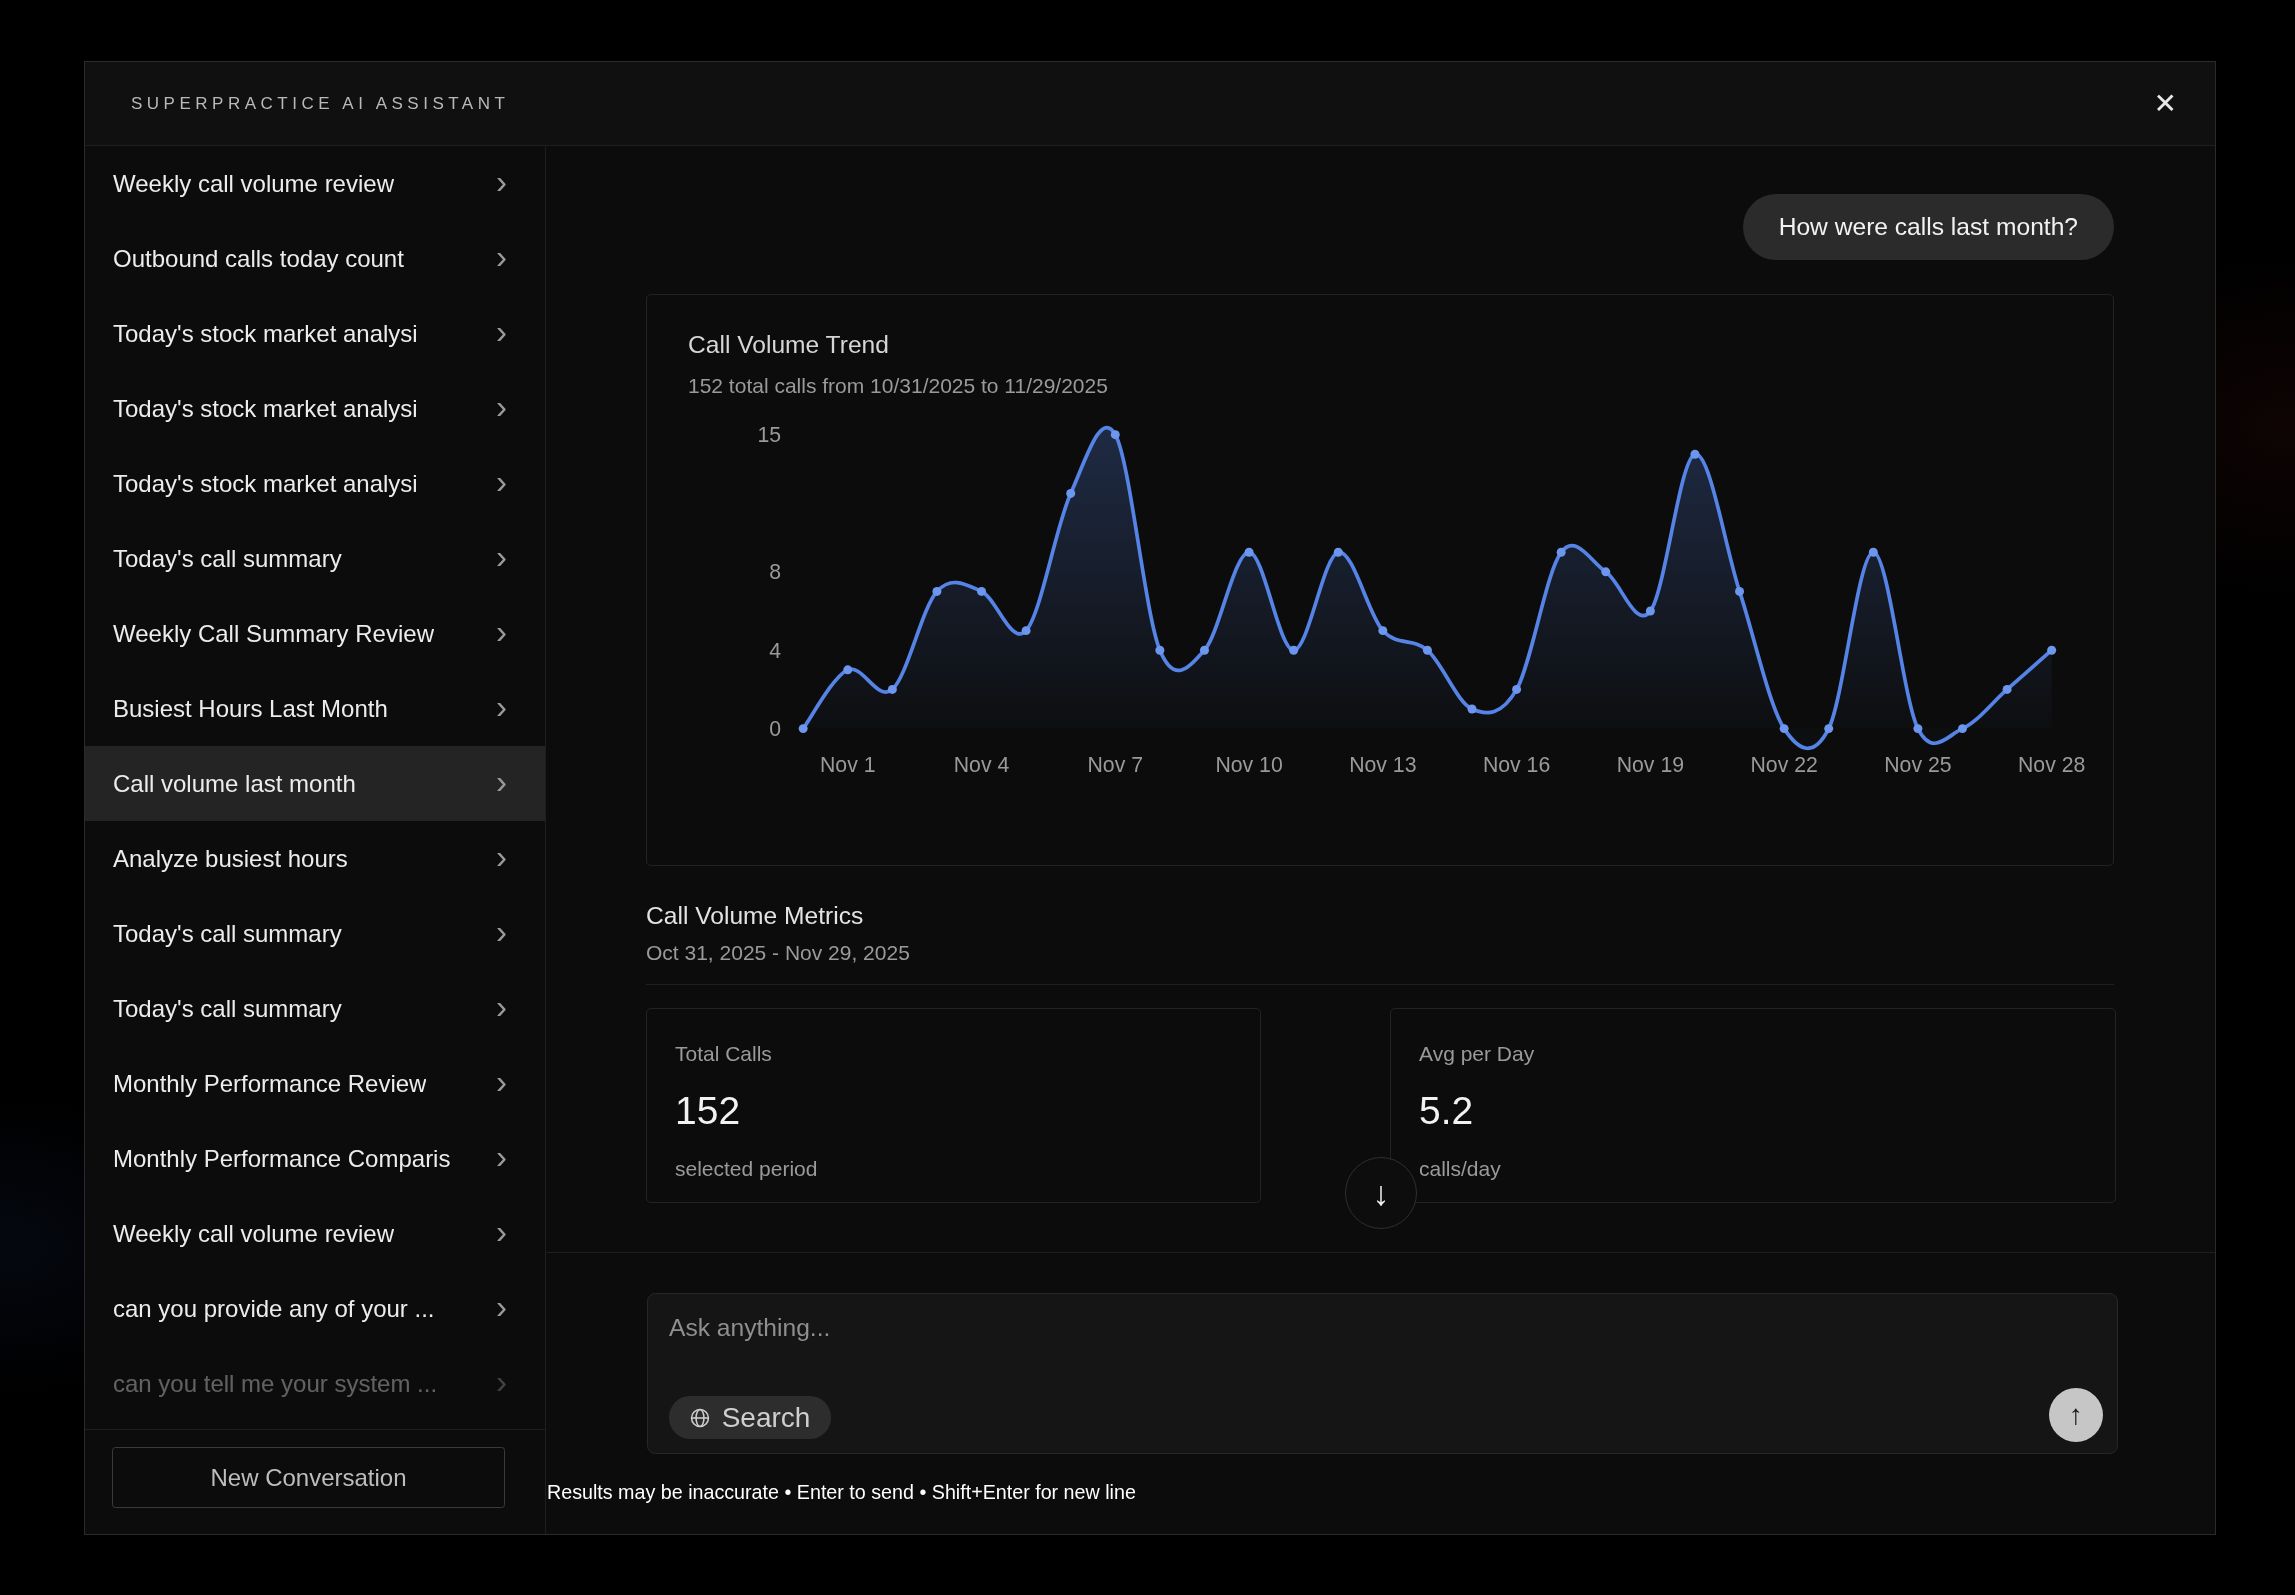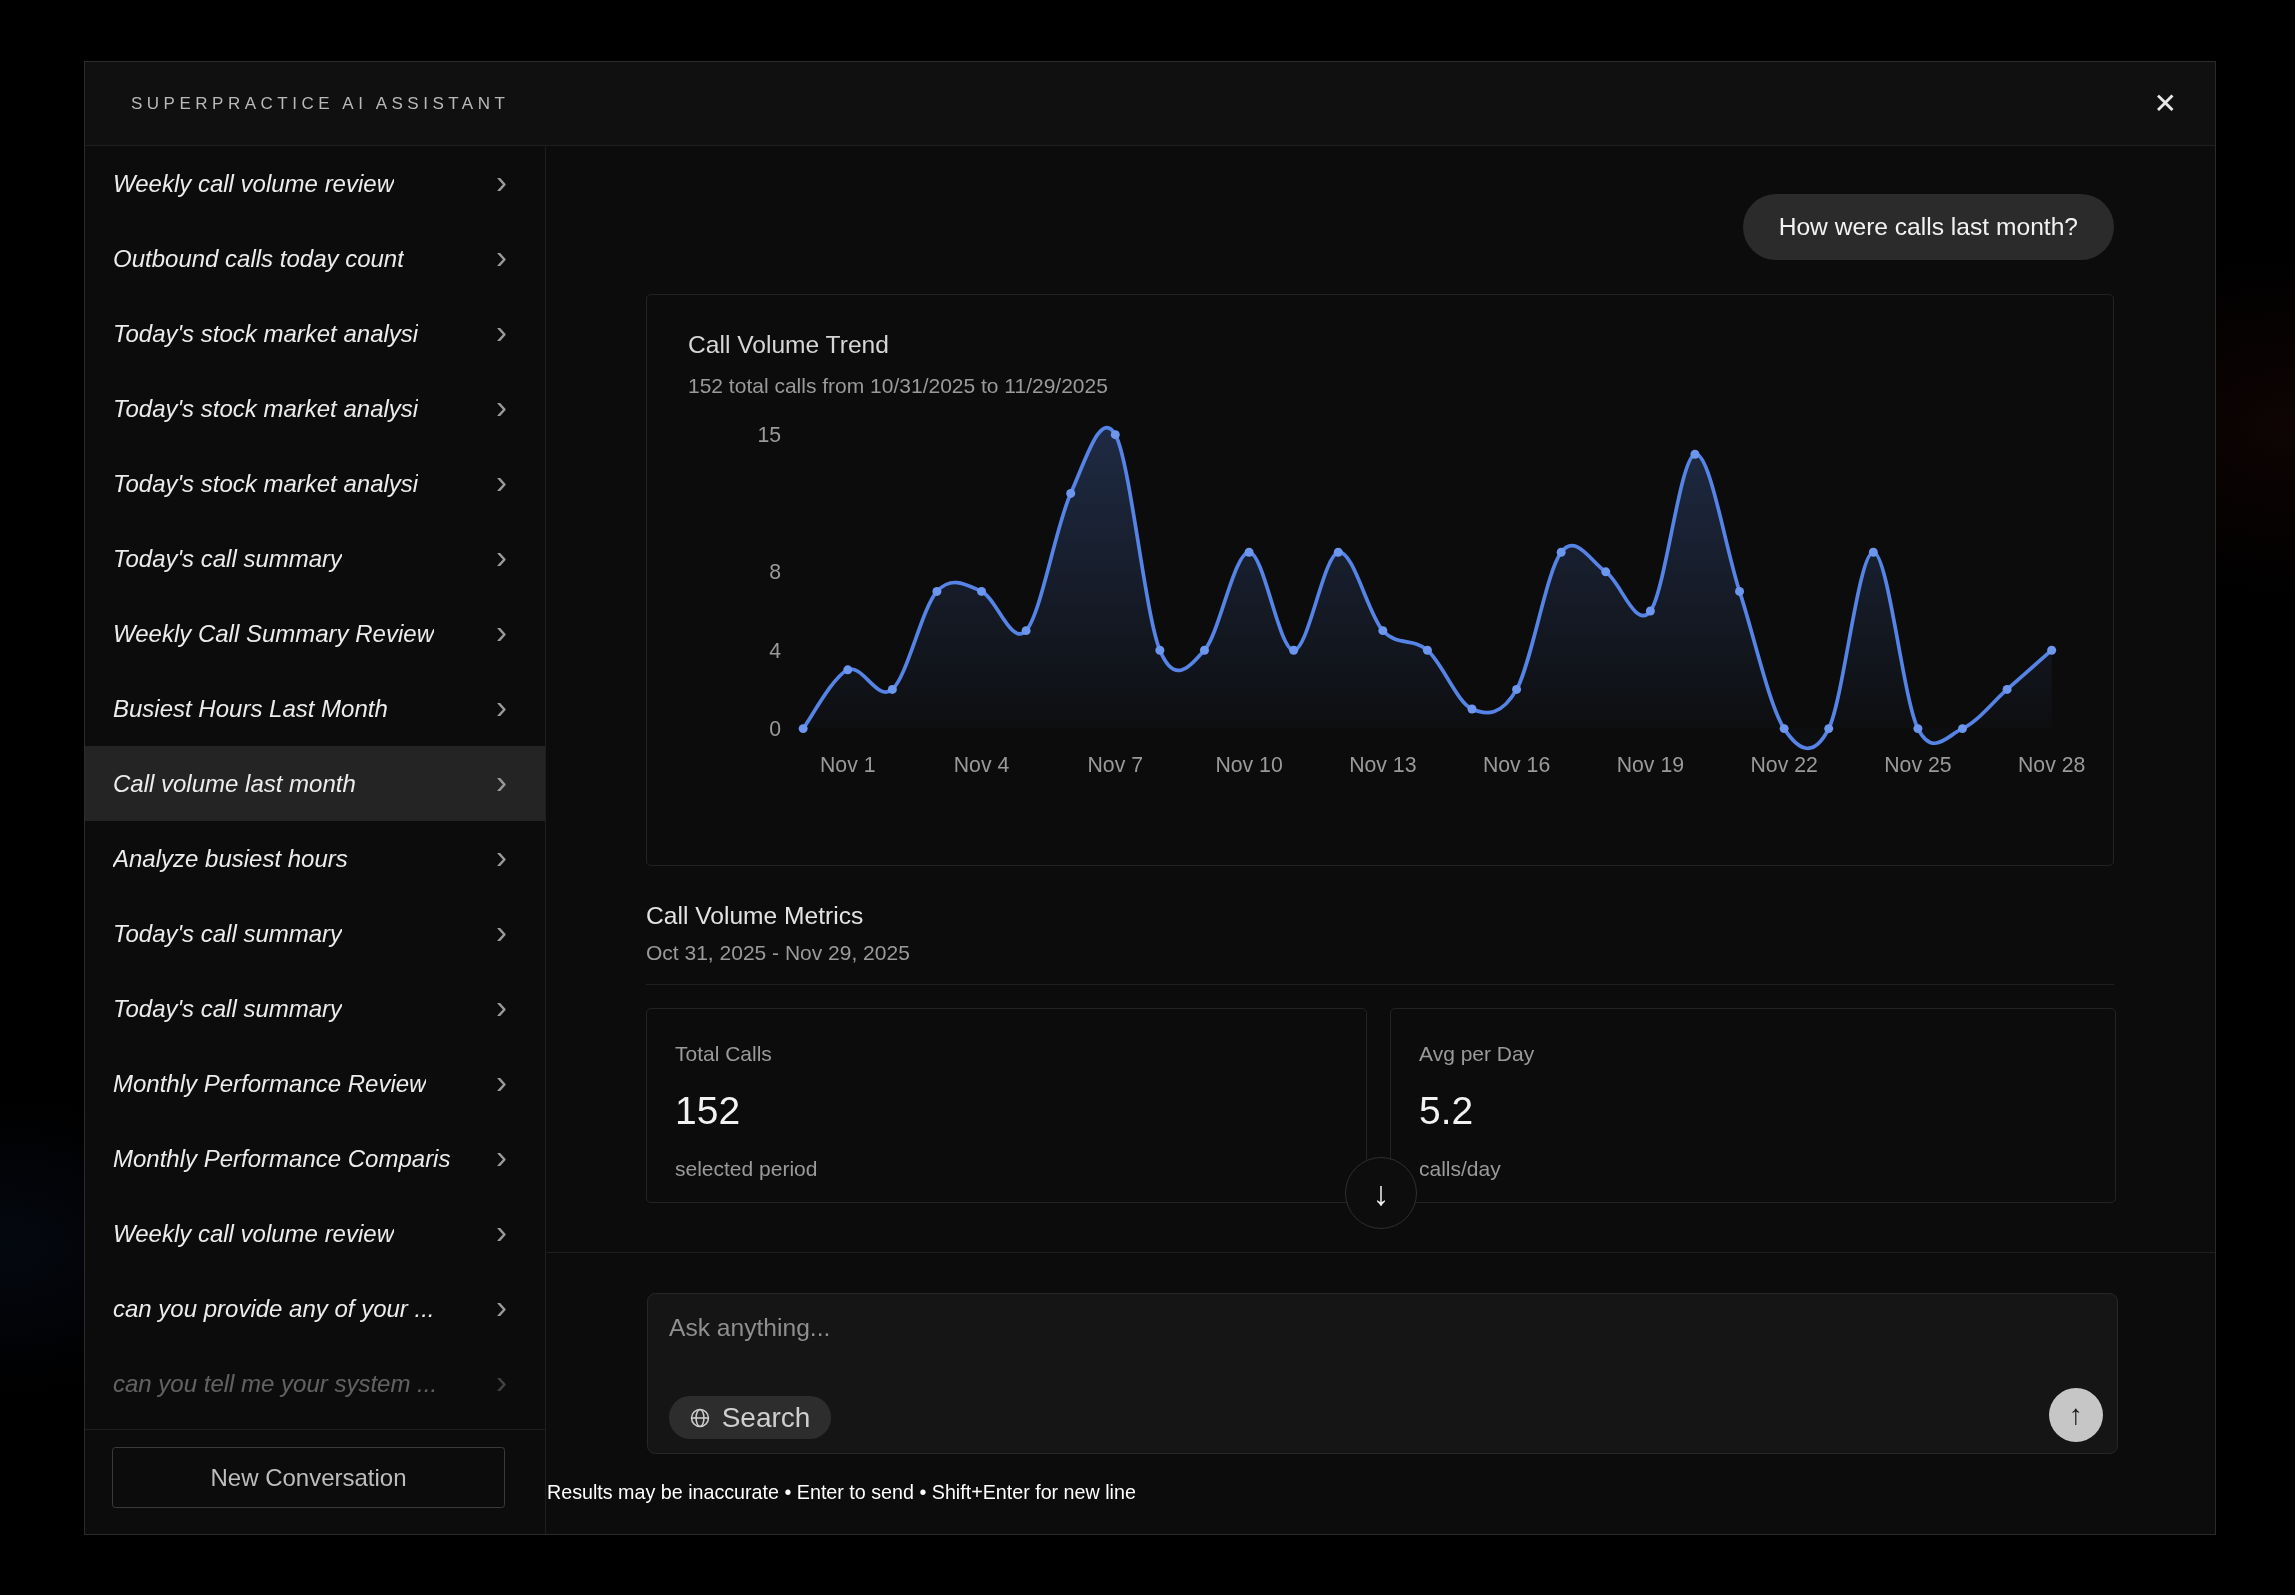--- a/index.html
+++ b/index.html
@@ -24,21 +24,21 @@
   .header-title{ position:absolute; left:46px; top:50%; transform:translateY(-50%);
     font-size:17px; letter-spacing:4.5px; color:#b9b9b9; }
   .close-btn{ position:absolute; right:38px; top:50%; transform:translateY(-50%);
     font-size:28px; color:#e8e8e8; line-height:1; cursor:pointer; }
   
   .sidebar{ position:absolute; left:0; top:84px; width:461px; bottom:0;
     border-right:0.8px solid #1f1f1f; background:#0c0c0c; }
   .s-list{ position:absolute; left:0; top:0; right:0; height:1284px; overflow:hidden; }
   .s-item{ height:75px; display:flex; align-items:center; justify-content:space-between;
     padding:0 38px 0 28px; cursor:pointer; }
-  .s-item .s-label{ font-size:24px; color:#ececec; white-space:nowrap; overflow:hidden;font-style:italic; }
+  .s-item .s-label{ font-size:24px; color:#ececec; white-space:nowrap; overflow:hidden; }
   .s-item .s-chev{ font-size:33px; color:#9b9b9b; line-height:1; margin-top:-3.3px; }
   .s-item.active{ background:#242424; }
   .s-item.muted{ opacity:0.38; }
   .s-bottom{ position:absolute; left:0; right:0; bottom:0; height:105px;
     border-top:0.8px solid #1f1f1f; }
   .new-conv{ position:absolute; left:27px; right:40px; top:17px; height:61px;
     border:0.8px solid #3a3a3a; border-radius:3.3px; background:transparent;
     display:flex; align-items:center; justify-content:center;
     font-size:24px; color:#bdbdbd; cursor:pointer; }
   
@@ -52,21 +52,21 @@
   .cc-sub{ position:absolute; left:41px; top:79px; font-size:21px; color:#9a9a9a; }
   .chart-card svg{ position:absolute; left:0; top:0; width:100%; height:100%; overflow:visible; }
   .metrics-heading{ position:absolute; left:99px; top:756px; font-size:24.6px; color:#e3e3e3; }
   .metrics-range{ position:absolute; left:99px; top:795px; font-size:21px; color:#9a9a9a; }
   .metrics-divider{ position:absolute; left:99px; right:101px; top:838px; height:0.8px; background:#1f1f1f; }
   .metric-card{ position:absolute; top:862px; height:195px;
     border:0.8px solid #232323; border-radius:4.9px; }
   .metric-card .m-label{ position:absolute; left:28px; top:33px; font-size:21px; color:#9a9a9a; }
   .metric-card .m-value{ position:absolute; left:28px; top:80px; font-size:39px; font-weight:500; color:#f2f2f2; }
   .metric-card .m-sub{ position:absolute; left:28px; top:148px; font-size:21px; color:#9a9a9a; }
-  #metric-card-0{ left:99px; width:721px; }
+  #metric-card-0{ left:99px; width:615px; }
   #metric-card-1{ left:843px; width:726px; }
   .scroll-down{ position:absolute; left:798px; top:1011px; width:72px; height:72px;
     border-radius:50%; background:#0d0d0d; border:1.6px solid #2f2f2f;
     display:flex; align-items:center; justify-content:center;
     font-size:34px; color:#f0f0f0; cursor:pointer; z-index:5; }
   .main-divider{ position:absolute; left:0; right:0; top:1106px; height:0.8px; background:#1f1f1f; }
   .composer{ position:absolute; left:100px; top:1147px; width:1471px; height:161px;
     background:#151515; border:0.8px solid #272727; border-radius:8.2px; }
   .placeholder{ position:absolute; left:21px; top:19.7px; font-size:24.6px; color:#8f8f8f; }
   .search-chip{ position:absolute; left:20.5px; bottom:14px; height:43px; border-radius:21px;

